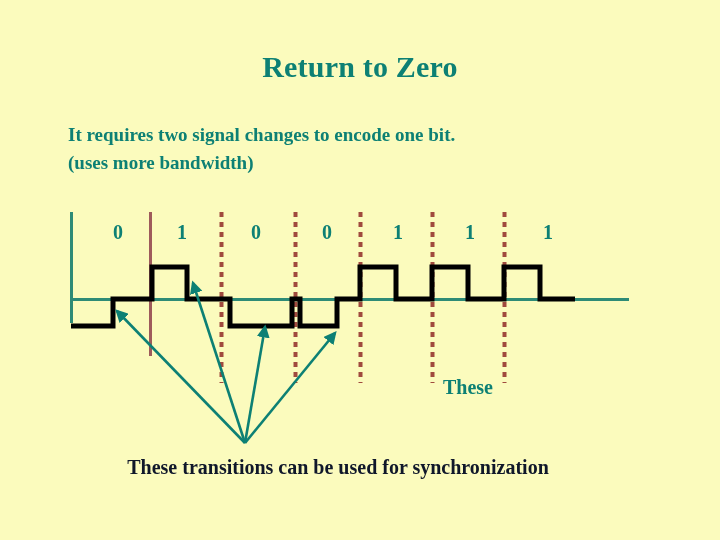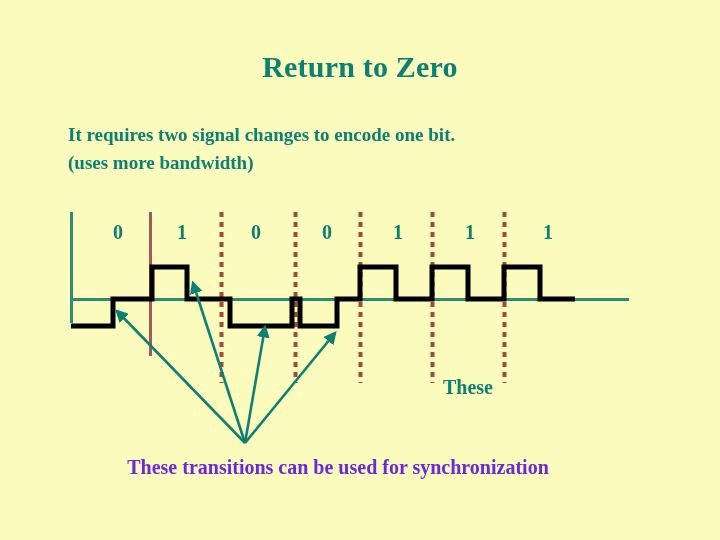--- a/index.html
+++ b/index.html
@@ -77,21 +77,21 @@
 
   
   #caption {
     position: absolute;
     left: 0;
     top: 456px;
     width: 676px;
     text-align: center;
     font-size: 20px;
     font-weight: bold;
-    color: #6d28d9;
+    color: #0f172a;
   }
 </style>
 </head>
 <body>
 
 <div id="slide">
 
   <div id="body-text">
     <span class="line">It requires two signal changes to encode one bit.</span>
     <span class="line">(uses more bandwidth)</span>

